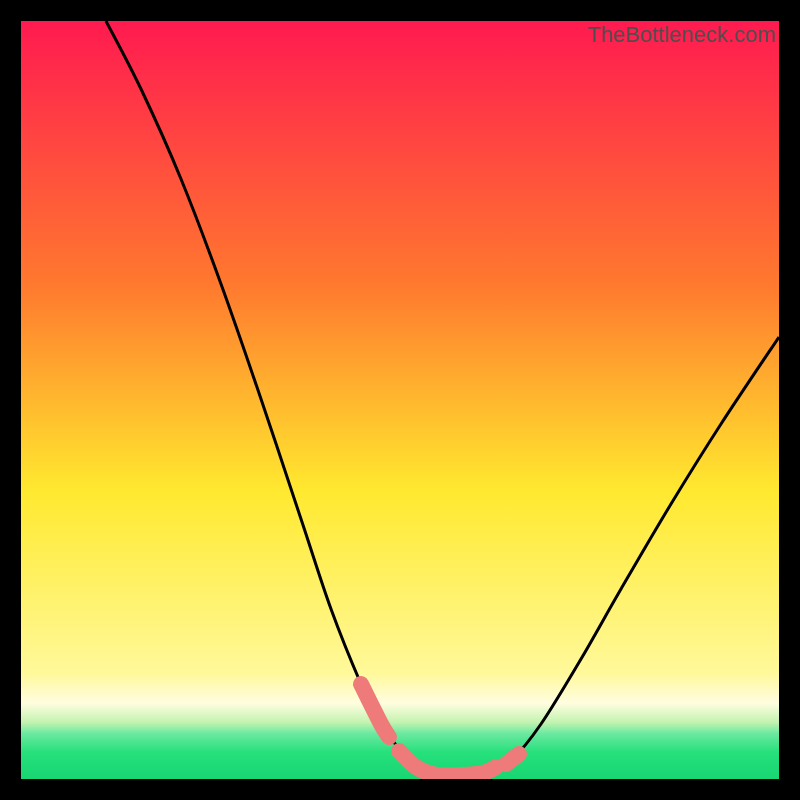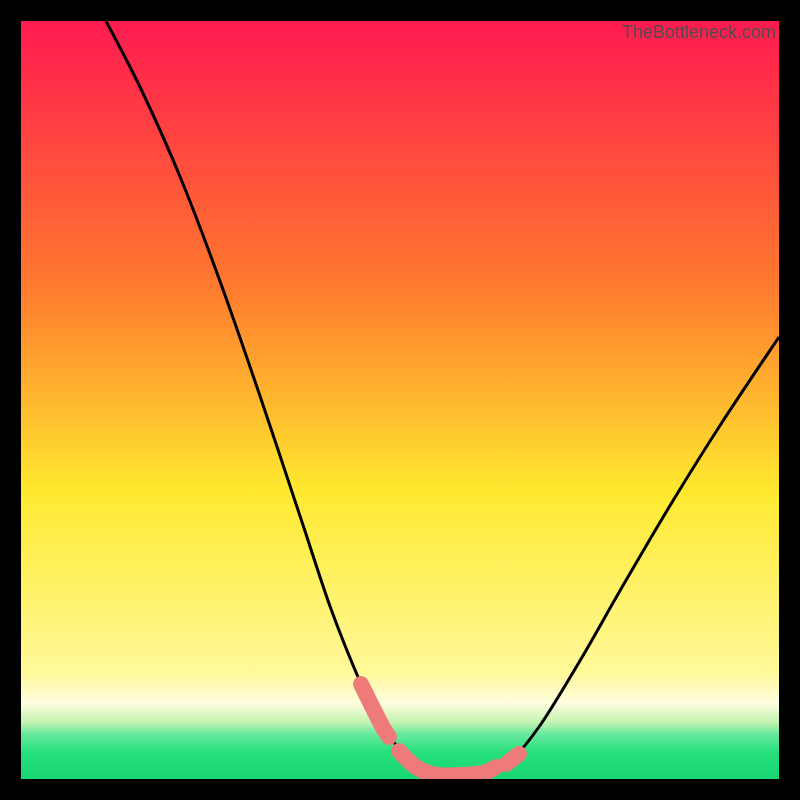--- a/index.html
+++ b/index.html
@@ -24,21 +24,21 @@
     left: 0;
     top: 0;
     width: 100%;
     height: 100%;
   }
   .watermark {
     position: absolute;
     top: 22px;
     right: 24px;
     color: #4e4e4e;
-    font-size: 18px;
+    font-size: 22px;
     font-weight: 500;
     z-index: 5;
   }
   svg.curves {
     position: absolute;
     left: 0;
     top: 0;
     width: 100%;
     height: 100%;
     z-index: 3;

